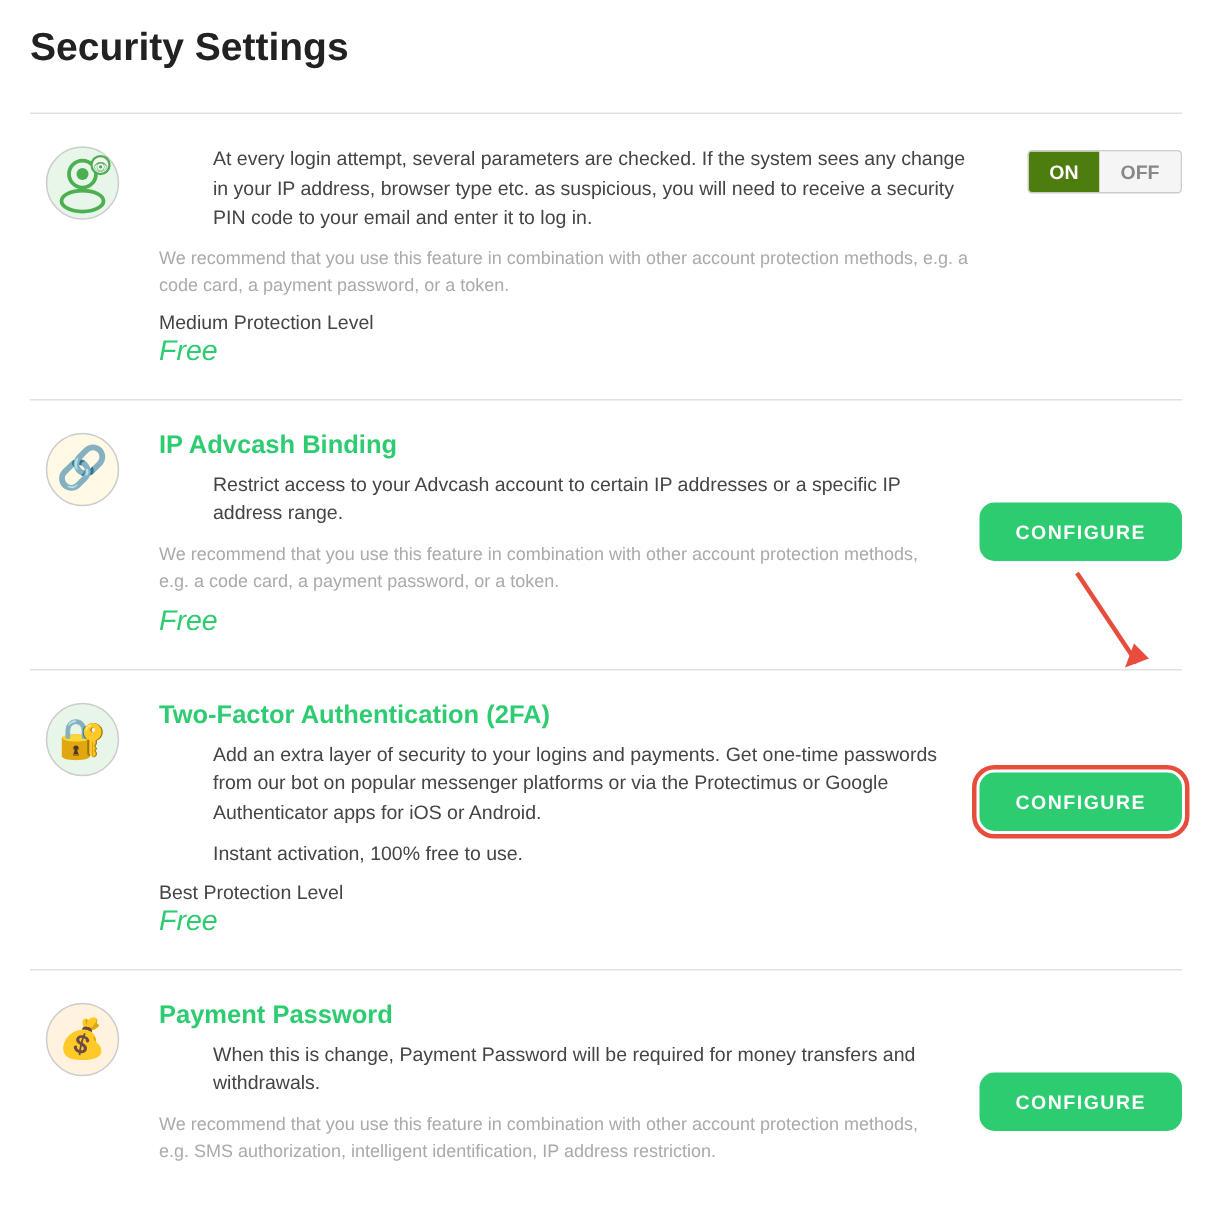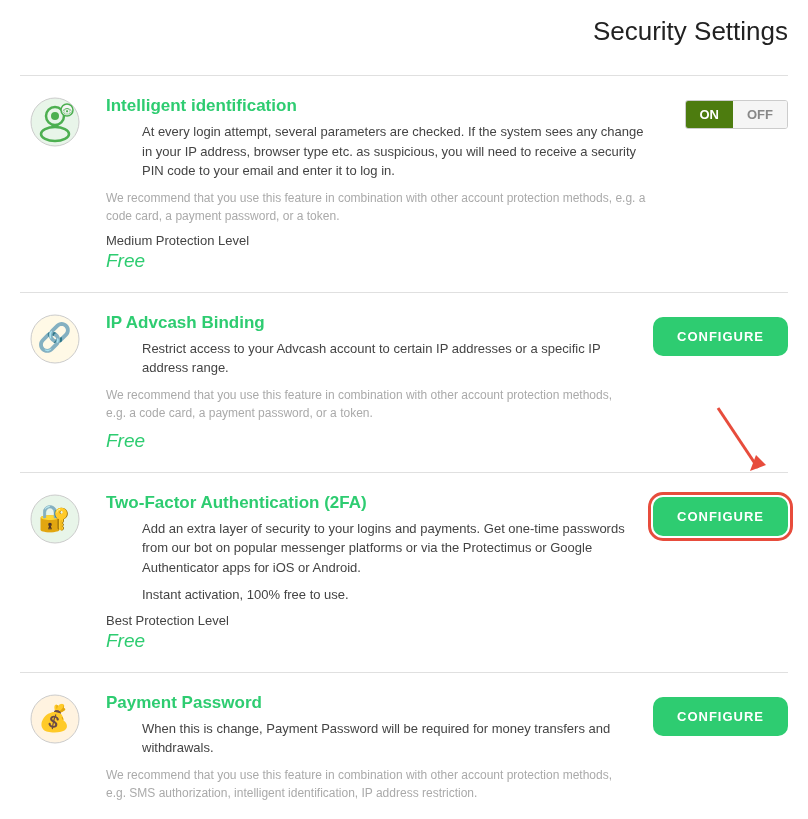--- a/index.html
+++ b/index.html
@@ -6,25 +6,24 @@
     body {
       font-family: Arial, sans-serif;
       background: #fff;
       color: #333;
       width: 808px;
       min-height: 819px;
       padding: 16px 20px;
     }
     h1 {
       font-size: 26px;
-      font-weight: 400;
+      font-weight: 700;
       color: #222;
       margin-bottom: 18px;
       padding-bottom: 10px;
-      text-align: right;
     }
     .section {
       display: flex;
       align-items: flex-start;
       padding: 20px 0;
       border-top: 1px solid #e0e0e0;
       position: relative;
     }
     .section-icon {
       width: 70px;
@@ -98,20 +97,21 @@
       background: #2ecc71;
       color: #fff;
       border: none;
       padding: 12px 24px;
       font-size: 13px;
       font-weight: bold;
       letter-spacing: 1px;
       cursor: pointer;
       border-radius: 10px;
       white-space: nowrap;
+      margin-top: 44px;
     }
     .configure-btn.highlighted {
       outline: 3px solid #e74c3c;
       outline-offset: 2px;
     }
   </style>
 </head>
 <body>
 
 <h1>Security Settings</h1>
@@ -122,21 +122,20 @@
         <svg width="52" height="52" viewBox="0 0 52 52">
     <circle cx="26" cy="26" r="24" fill="#e8f5e9" stroke="#ccc" stroke-width="1"></circle>
     <circle cx="26" cy="20" r="9" fill="none" stroke="#4caf50" stroke-width="2.5"></circle>
     <circle cx="26" cy="20" r="4" fill="#4caf50"></circle>
     <ellipse cx="26" cy="38" rx="14" ry="7" fill="none" stroke="#4caf50" stroke-width="2.5"></ellipse>
     <circle cx="38" cy="14" r="6" fill="#f5f5f5" stroke="#4caf50" stroke-width="1.5"></circle>
     <text x="38" y="18" text-anchor="middle" font-size="8" fill="#4caf50">👁</text>
   </svg>
       </div>
       <div class="section-content">
-        <div class="section-title">Intelligent identification</div>
         <div class="section-desc">At every login attempt, several parameters are checked. If the system sees any change in your IP address, browser type etc. as suspicious, you will need to receive a security PIN code to your email and enter it to log in.</div>
         <div class="section-rec">We recommend that you use this feature in combination with other account protection methods, e.g. a code card, a payment password, or a token.</div>
         <div class="section-level">Medium Protection Level</div>
         <div class="section-price">Free</div>
       </div>
       <div class="section-action">
         <div class="toggle-group">
           <button class="toggle-btn active-on">ON</button>
           <button class="toggle-btn">OFF</button>
         </div>

